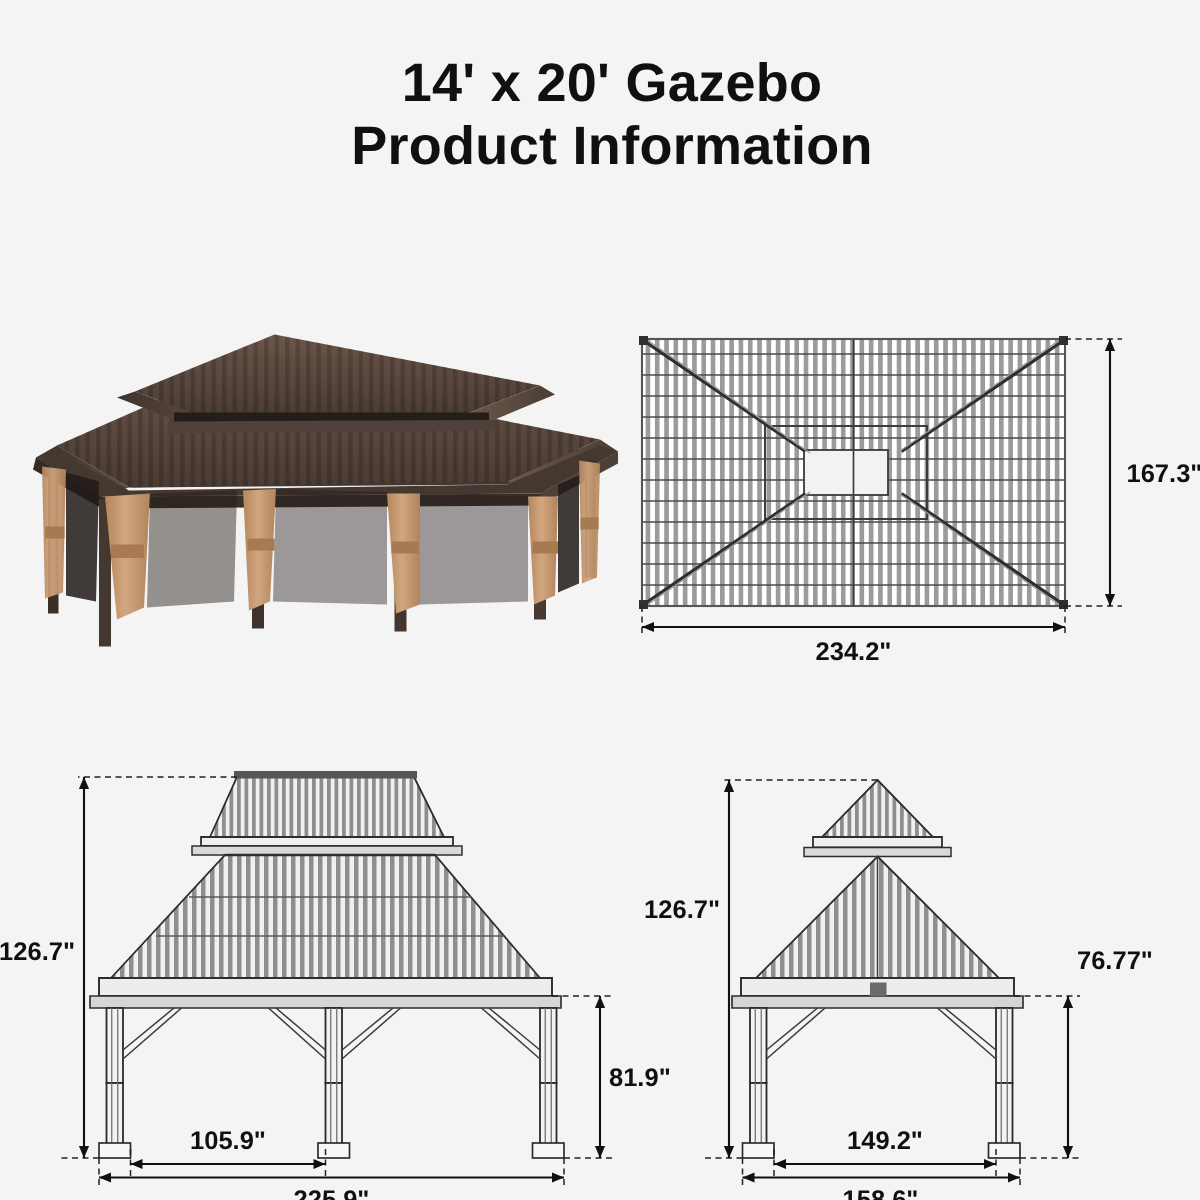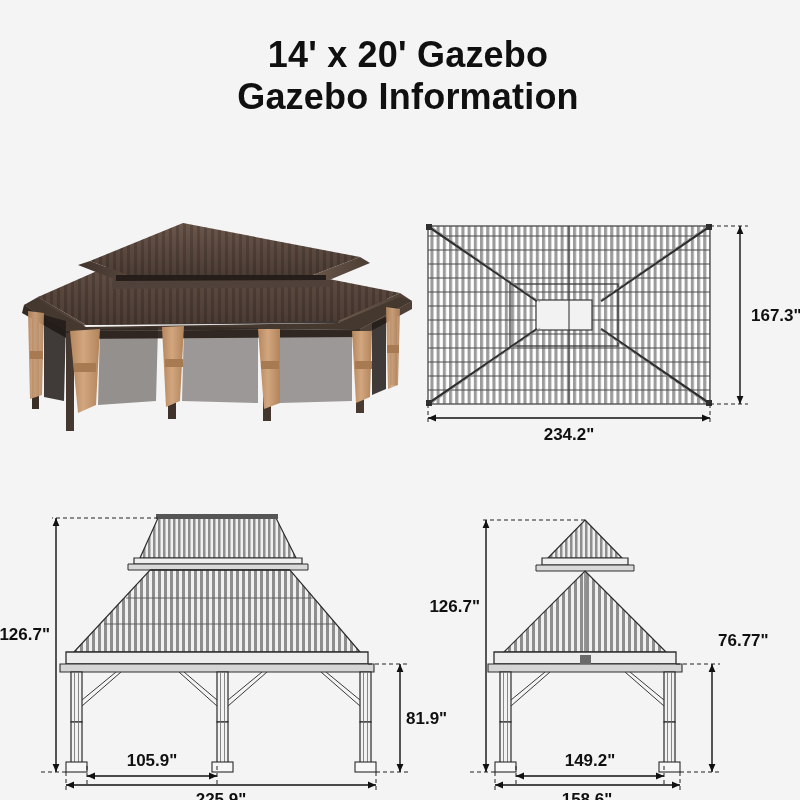--- a/index.html
+++ b/index.html
@@ -37,21 +37,21 @@
 
   .photo-wrap{position:absolute;left:8px;top:205px;width:410px;height:230px;}
 </style>
 </head>
 <body>
 
 <div class="page">
 
   <div class="title-block">
     <span class="title-line">14' x 20' Gazebo</span>
-    <span class="title-line">Gazebo Information</span>
+    <span class="title-line">Product Information</span>
   </div>
 
   <div class="photo-wrap">
     <svg width="410" height="230" viewBox="0 0 410 230">
       <defs>
         <linearGradient id="roofTopG" x1="0" y1="0" x2="0" y2="1">
           <stop offset="0" stop-color="#6b564a"></stop>
           <stop offset="1" stop-color="#4a3b33"></stop>
         </linearGradient>
         <linearGradient id="roofLeftG" x1="0" y1="0" x2="1" y2="0">

